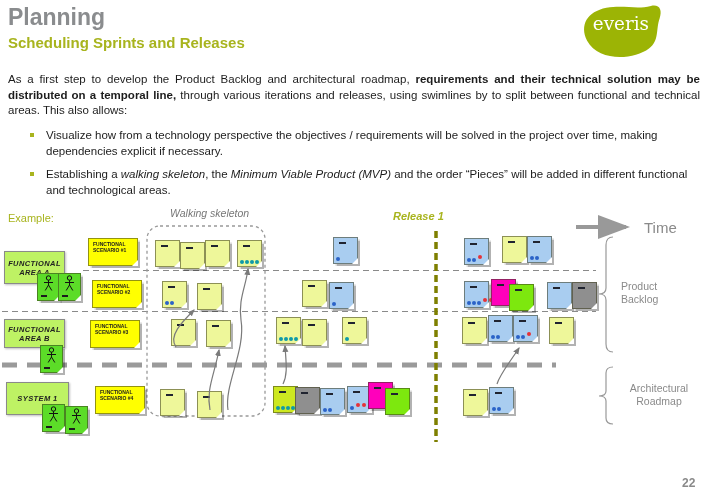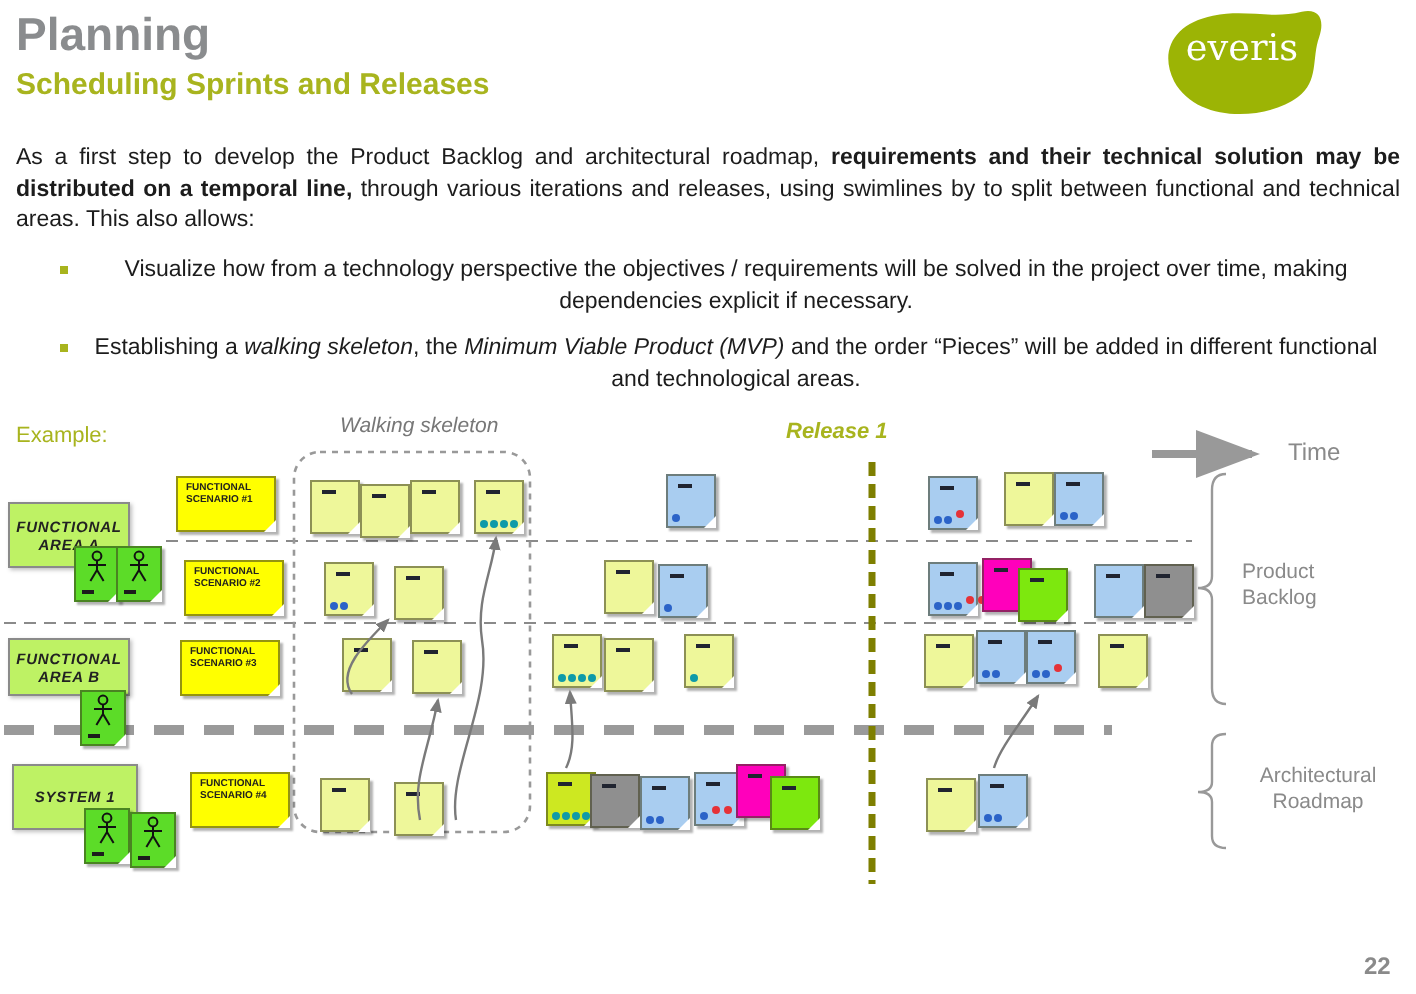--- a/index.html
+++ b/index.html
@@ -8,30 +8,30 @@
 
   
   .title{position:absolute;left:8px;top:4px;font-size:23px;font-weight:bold;color:var(--title_gray);}
   .subtitle{position:absolute;left:8px;top:34px;font-size:15px;font-weight:bold;color:var(--accent);}
   .logo{position:absolute;left:574px;top:4px;width:90px;height:58px;}
 
   
   .intro{position:absolute;left:8px;top:72px;width:692px;font-size:11.5px;line-height:15.5px;color:#1c1c1c;text-align:justify;}
   .intro b{font-weight:bold;}
   .bullets{position:absolute;left:30px;top:128px;width:660px;}
-  .bullet-item{display:flex;margin-bottom:8px;font-size:11.5px;line-height:15.5px;color:#1c1c1c;text-align:center;}
+  .bullet-item{display:flex;margin-bottom:8px;font-size:11.5px;line-height:15.5px;color:#1c1c1c;}
   .bullet-marker{flex:0 0 auto;width:4px;height:4px;background:var(--accent);margin:5px 12px 0 0;}
   .bullet-text i{font-style:italic;}
 
   
   .lbl{position:absolute;z-index:6;}
   .example{left:8px;top:212px;font-size:11px;font-weight:normal;color:var(--accent);}
   .ws-label{left:170px;top:207px;font-size:10.5px;font-style:italic;color:#777;}
   .release-label{left:393px;top:210px;font-size:11px;font-weight:bold;font-style:italic;color:var(--accent);}
-  .time-label{left:644px;top:219px;font-size:12px;color:#8a8a8a;}
+  .time-label{left:644px;top:219px;font-size:15px;color:#8a8a8a;}
   .bracket-label{font-size:10.5px;line-height:13px;color:#8a8a8a;white-space:pre-line;}
   .pb-label{left:621px;top:280px;}
   .ar-label{left:614px;top:382px;width:90px;text-align:center;}
   .page-number{left:682px;top:476px;font-size:12px;color:#8a8a8a;font-weight:bold;}
 
   
   .layer{position:absolute;left:0;top:0;z-index:1;}
   .arrows{z-index:5;pointer-events:none;}
   #board{position:absolute;left:0;top:0;width:708px;height:497px;z-index:3;}
 

